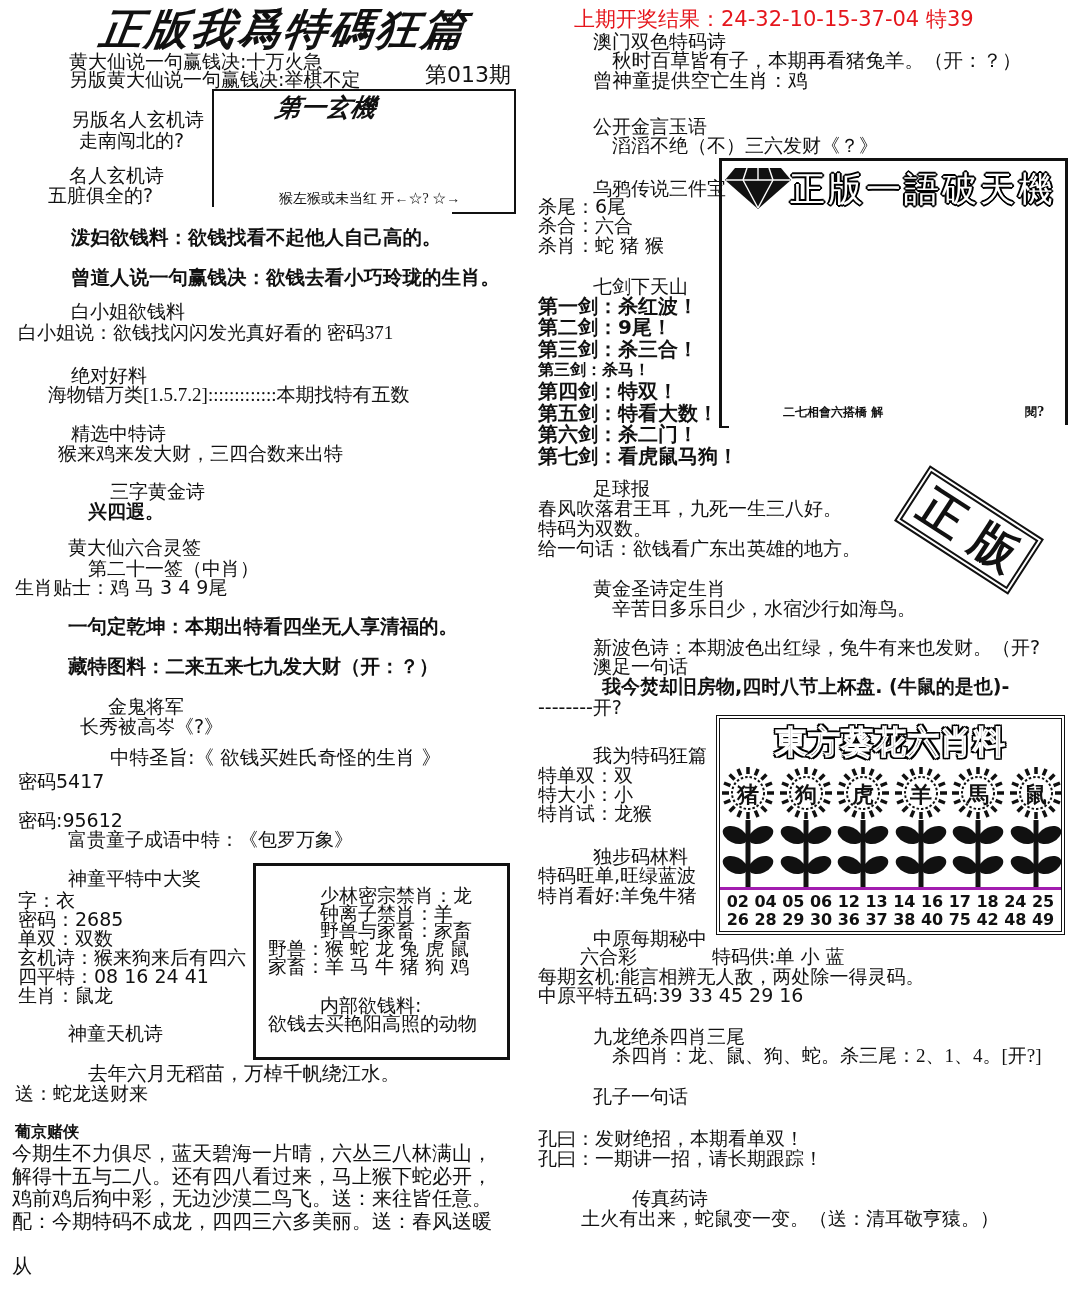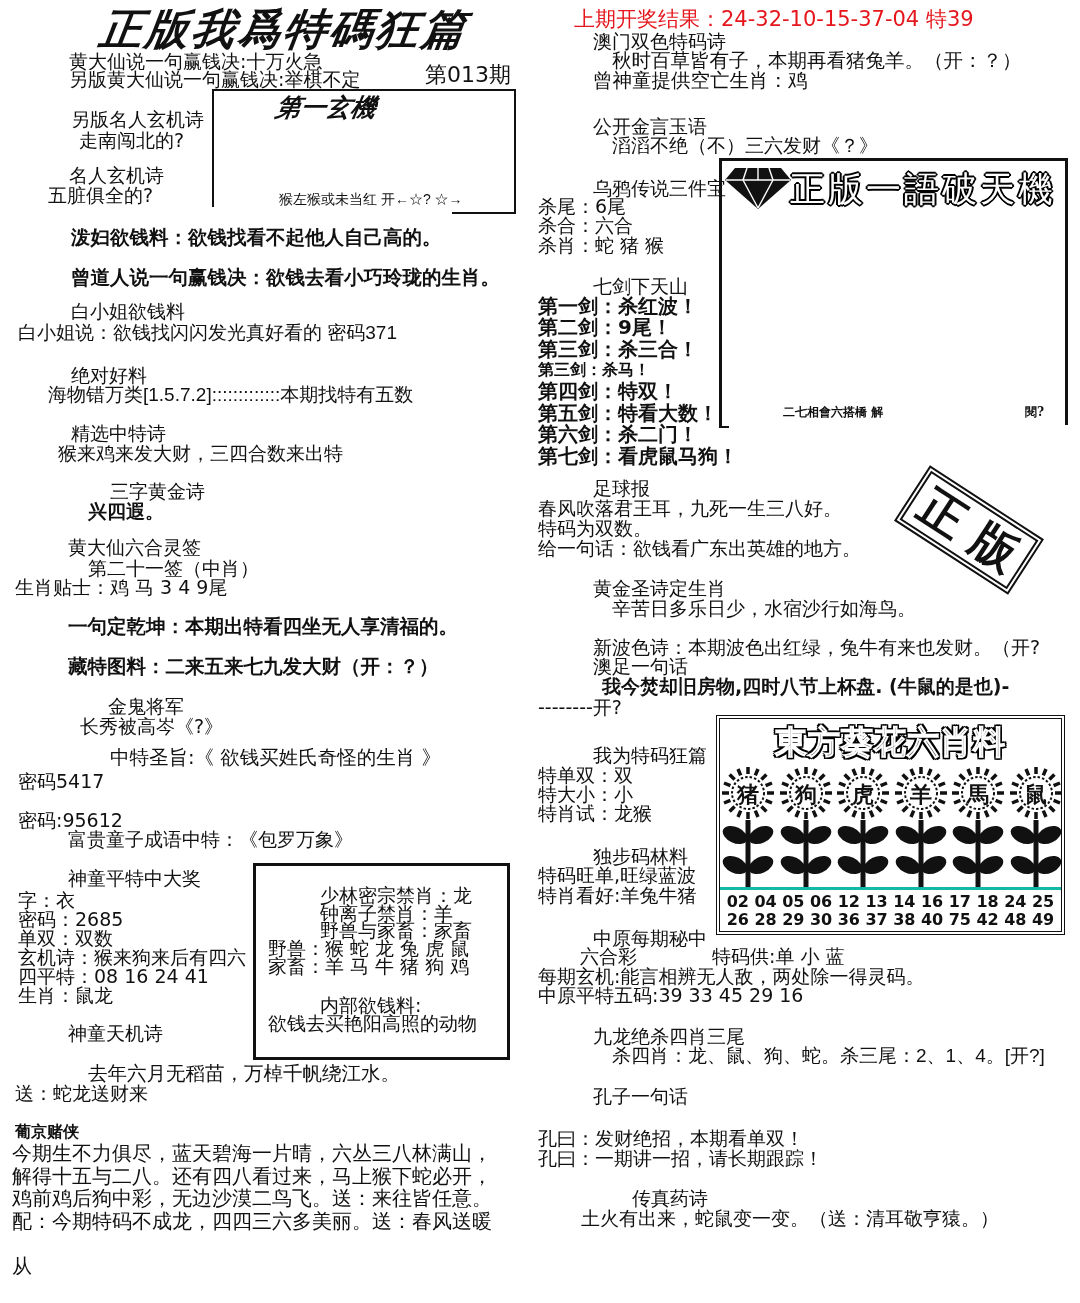--- a/index.html
+++ b/index.html
@@ -1,40 +1,40 @@
 <!DOCTYPE html>
 <html><head>
 <meta charset="utf-8">
 <style>
   html, body { margin:0; padding:0; background:#ffffff; }
   #page { position:relative; width:1080px; height:1303px; background:#ffffff; overflow:hidden;
           font-family:"DejaVu Sans", sans-serif; color:#111111; }
   .t { position:absolute; white-space:nowrap; font-size:19px; line-height:19px; }
   .b { font-weight:bold; }
-  .s { font-family:Liberation Sans, sans-serif; }
+  .s { font-family:Liberation Serif, serif; }
   .big { font-size:19.5px; line-height:20px; }
   .title-main { position:absolute; left:100px; top:6px; font-size:43px; line-height:46px; font-weight:900;
                 font-style:italic; letter-spacing:3px; transform:skewX(-8deg); white-space:nowrap; }
   .issue { font-size:22px; line-height:22px; }
   .red { color:#e5161c; font-size:21px; line-height:22px; }
   .line { position:absolute; background:#111; }
   .box2 { position:absolute; left:253px; top:863px; width:257px; height:197px; border:3px solid #111; box-sizing:border-box; }
   .mystery-title { font-size:25px; line-height:26px; font-weight:900; font-style:italic; transform:skewX(-10deg); }
   .tiny { font-size:14px; line-height:14px; }
   .micro { font-size:12px; line-height:12px; font-weight:bold; font-family:"DejaVu Serif", serif; }
   .outline-title { font-family:"DejaVu Serif", serif; font-size:35px; line-height:38px; color:#ffffff; letter-spacing:3px;
      text-shadow:1px 0 0 #000,-1px 0 0 #000,0 1px 0 #000,0 -1px 0 #000,1px 1px 0 #000,-1px -1px 0 #000,1px -1px 0 #000,-1px 1px 0 #000,2px 0 0 #000,-2px 0 0 #000,0 2px 0 #000,0 -2px 0 #000; }
   .stamp { position:absolute; left:901px; top:497px; width:136px; height:66px; border:6px double #111;
            box-sizing:border-box; transform:rotate(33deg); transform-origin:center; }
   .stamp span { position:absolute; top:2px; font-size:46px; line-height:50px; font-weight:900; }
   .sunbox { position:absolute; left:716px; top:715px; width:349px; height:220px; border:4px double #111; box-sizing:border-box; }
   .sun-title { position:absolute; left:0; right:0; top:6px; text-align:center; font-size:32px; line-height:34px; font-weight:900;
      color:#000; -webkit-text-stroke:1px #fff; letter-spacing:1px;
      text-shadow:2px 0 0 #000,-2px 0 0 #000,0 2px 0 #000,0 -2px 0 #000,2px 2px 0 #000,-2px -2px 0 #000,2px -2px 0 #000,-2px 2px 0 #000; }
-  .numstrip { position:absolute; left:0; right:0; top:168px; bottom:0; border-top:3px solid #14b8a6;
+  .numstrip { position:absolute; left:0; right:0; top:168px; bottom:0; border-top:3px solid #a21caf;
               display:grid; grid-template-columns:repeat(12, 1fr); align-content:center; row-gap:1px; padding:8px 4px; }
   .numstrip span { font-size:16px; line-height:17px; font-weight:bold; text-align:center; font-family:"DejaVu Sans", sans-serif; }
   .para { font-size:20px; line-height:22.6px; }
 </style>
 </head>
 <body>
 
 <div id="page">
 
   <div class="title-main">正版我爲特碼狂篇</div>

